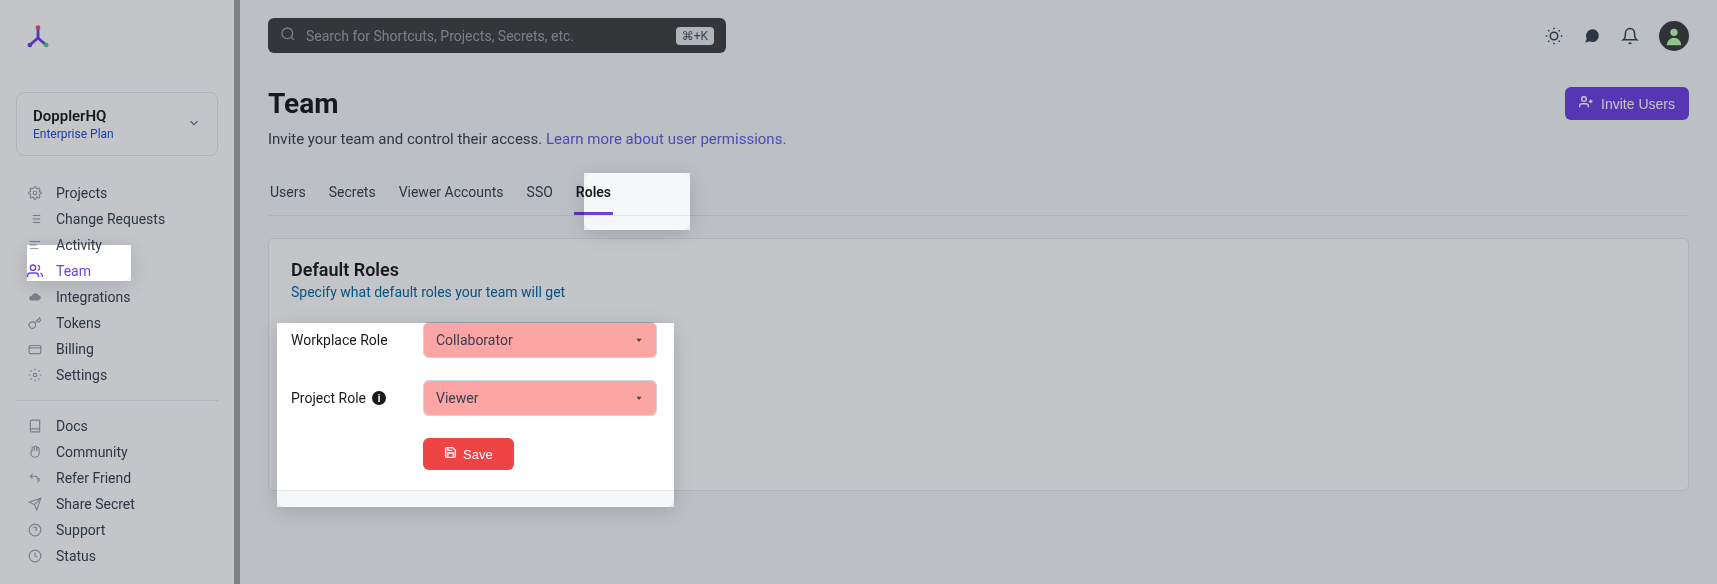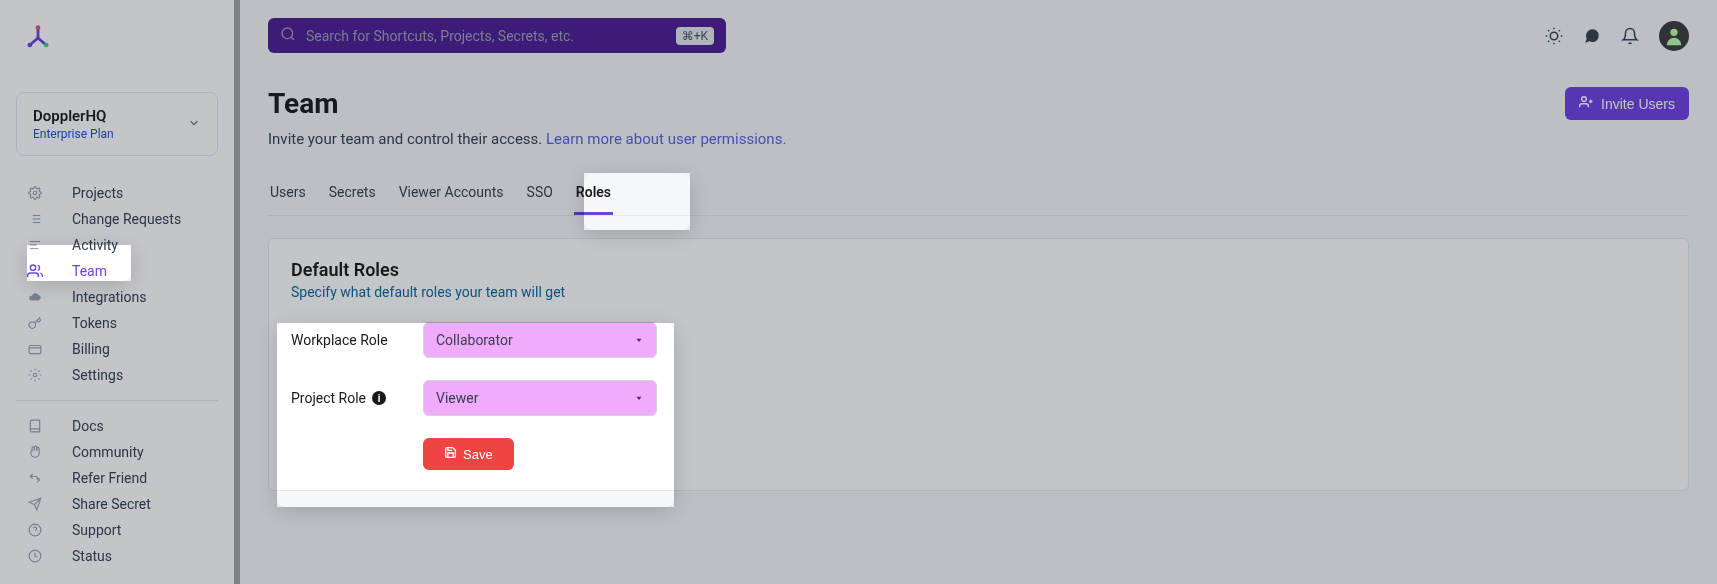--- a/index.html
+++ b/index.html
@@ -6,28 +6,28 @@
 body { font-family: -apple-system, BlinkMacSystemFont, "Segoe UI", Roboto, Helvetica, Arial, sans-serif; background: #f6f7f9; color: #1a1a1a; width:1717px; height:584px; overflow:hidden; position:relative; }
 .app { display:flex; height:100%; }
 .sidebar { width:240px; background:#fff; border-right:6px solid #a3a3a3; padding:18px 16px; position:relative; flex-shrink:0; }
 .logo { width:28px; height:28px; margin:6px 0 40px 8px; display:flex; align-items:center; justify-content:center; }
 .logo svg { display:block; }
 .org-card { border:1px solid #e5e7eb; border-radius:8px; padding:14px 16px; display:flex; align-items:center; justify-content:space-between; margin-bottom:24px; }
 .org-name { font-weight:600; font-size:15px; color:#1a1a1a; }
 .org-plan { font-size:12px; color:#1d4ed8; margin-top:2px; }
 .chev { color:#6b7280; }
 .nav { list-style:none; }
-.nav li { display:flex; align-items:center; gap:28px; padding:5px 10px; font-size:14px; color:#374151; border-radius:6px; cursor:pointer; }
+.nav li { display:flex; align-items:center; gap:12px; padding:5px 10px; font-size:14px; color:#374151; border-radius:6px; cursor:pointer; }
 .nav li.active { color:#6e41e2; background:transparent; }
 .nav .ico { width:18px; color:#9ca3af; display:flex; align-items:center; justify-content:center; }
 .nav li.active .ico { color:#6e41e2; }
 .nav-divider { border:none; border-top:1px solid #e5e7eb; margin:12px 0; }
 .main { flex:1; padding:18px 28px; overflow:hidden; }
 .topbar { display:flex; align-items:center; justify-content:space-between; }
-.search { flex:0 0 458px; display:flex; align-items:center; background:#4c1d95; border-radius:6px; padding:8px 12px; gap:10px; color:#6b7280; font-size:14px; }
+.search { flex:0 0 458px; display:flex; align-items:center; background:#404040; border-radius:6px; padding:8px 12px; gap:10px; color:#6b7280; font-size:14px; }
 .search-icon { color:#9ca3af; }
 .search-placeholder { flex:1; color:#9ca3af; }
 .kbd { background:#e6e8ec; color:#4b5563; padding:2px 6px; border-radius:4px; font-size:12px; }
 .topbar-icons { display:flex; align-items:center; gap:20px; }
 .topbar-icons .icon-btn { color:#374151; cursor:pointer; display:flex; }
 .avatar { width:30px; height:30px; border-radius:50%; background:#3b3b3b; display:flex; align-items:center; justify-content:center; color:#ccc; font-size:12px; overflow:hidden; }
 .avatar svg { width:22px; height:22px; }
 .page-header { display:flex; align-items:center; justify-content:space-between; margin-top:34px; }
 .page-title { font-size:28px; font-weight:700; }
 .invite-btn { background:#6e41e2; color:#fff; border:none; border-radius:6px; padding:8px 14px; font-size:14px; display:flex; align-items:center; gap:8px; cursor:pointer; }
@@ -35,21 +35,21 @@
 .subtitle a { color:#5b5fe0; text-decoration:none; }
 .tabs { display:flex; gap:19px; margin-top:24px; border-bottom:1px solid #e5e7eb; }
 .tab { padding:12px 2px; font-size:14px; color:#374151; cursor:pointer; border-bottom:3px solid transparent; }
 .tab.active { color:#1a1a1a; font-weight:600; border-bottom-color:#6e41e2; }
 .panel { border:1px solid #e5e7eb; border-radius:6px; margin-top:22px; padding:20px 22px; background:#fff; }
 .panel-title { font-size:18px; font-weight:600; }
 .panel-sub { font-size:14px; color:#0369a1; margin-top:4px; margin-bottom:22px; }
 .form-row { display:flex; align-items:center; margin-bottom:22px; }
 .form-label { width:132px; font-size:14px; color:#1a1a1a; display:flex; align-items:center; gap:6px; }
 .info-dot { width:14px; height:14px; border-radius:50%; background:#1a1a1a; color:#fff; font-size:10px; display:inline-flex; align-items:center; justify-content:center; font-weight:700; }
-.select { width:234px; border:1px solid #d1d5db; border-radius:6px; padding:9px 12px; display:flex; align-items:center; justify-content:space-between; font-size:14px; color:#374151; cursor:pointer; background:#f0abfc; }
+.select { width:234px; border:1px solid #d1d5db; border-radius:6px; padding:9px 12px; display:flex; align-items:center; justify-content:space-between; font-size:14px; color:#374151; cursor:pointer; background:#fca5a5; }
 .save-row { margin-left:132px; }
 .save-btn { background:#ef4444; color:#fff; border:none; border-radius:6px; padding:8px 21px; font-size:13px; display:flex; align-items:center; gap:6px; cursor:pointer; }
 
 
 .dim { position:absolute; inset:0; background:rgba(17,24,39,0.25); pointer-events:none;
   -webkit-mask:
     linear-gradient(#000 0 0),
     linear-gradient(#000 0 0) 584px 173px / 106px 57px no-repeat,
     linear-gradient(#000 0 0) 27px 245px / 104px 36px no-repeat,
     linear-gradient(#000 0 0) 277px 323px / 397px 184px no-repeat;

